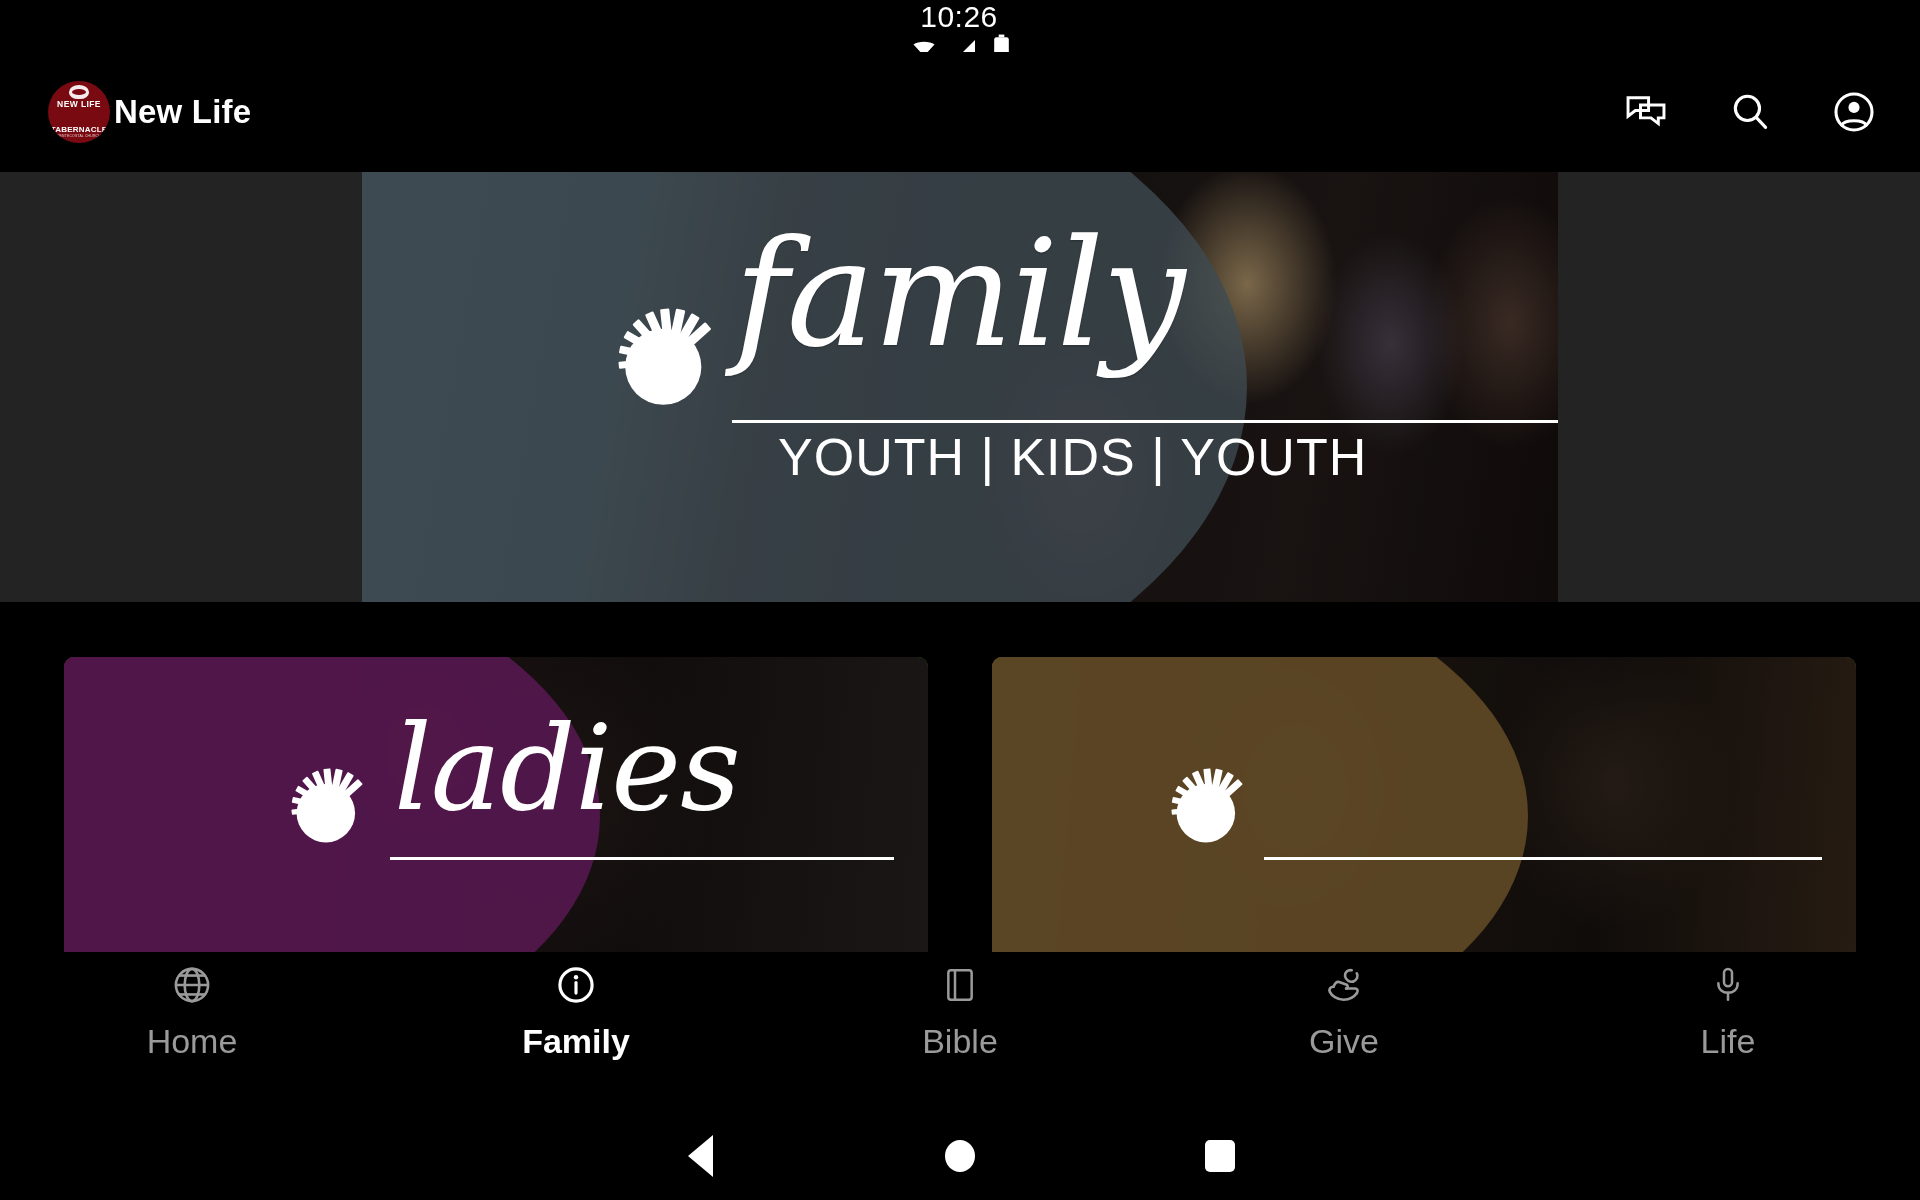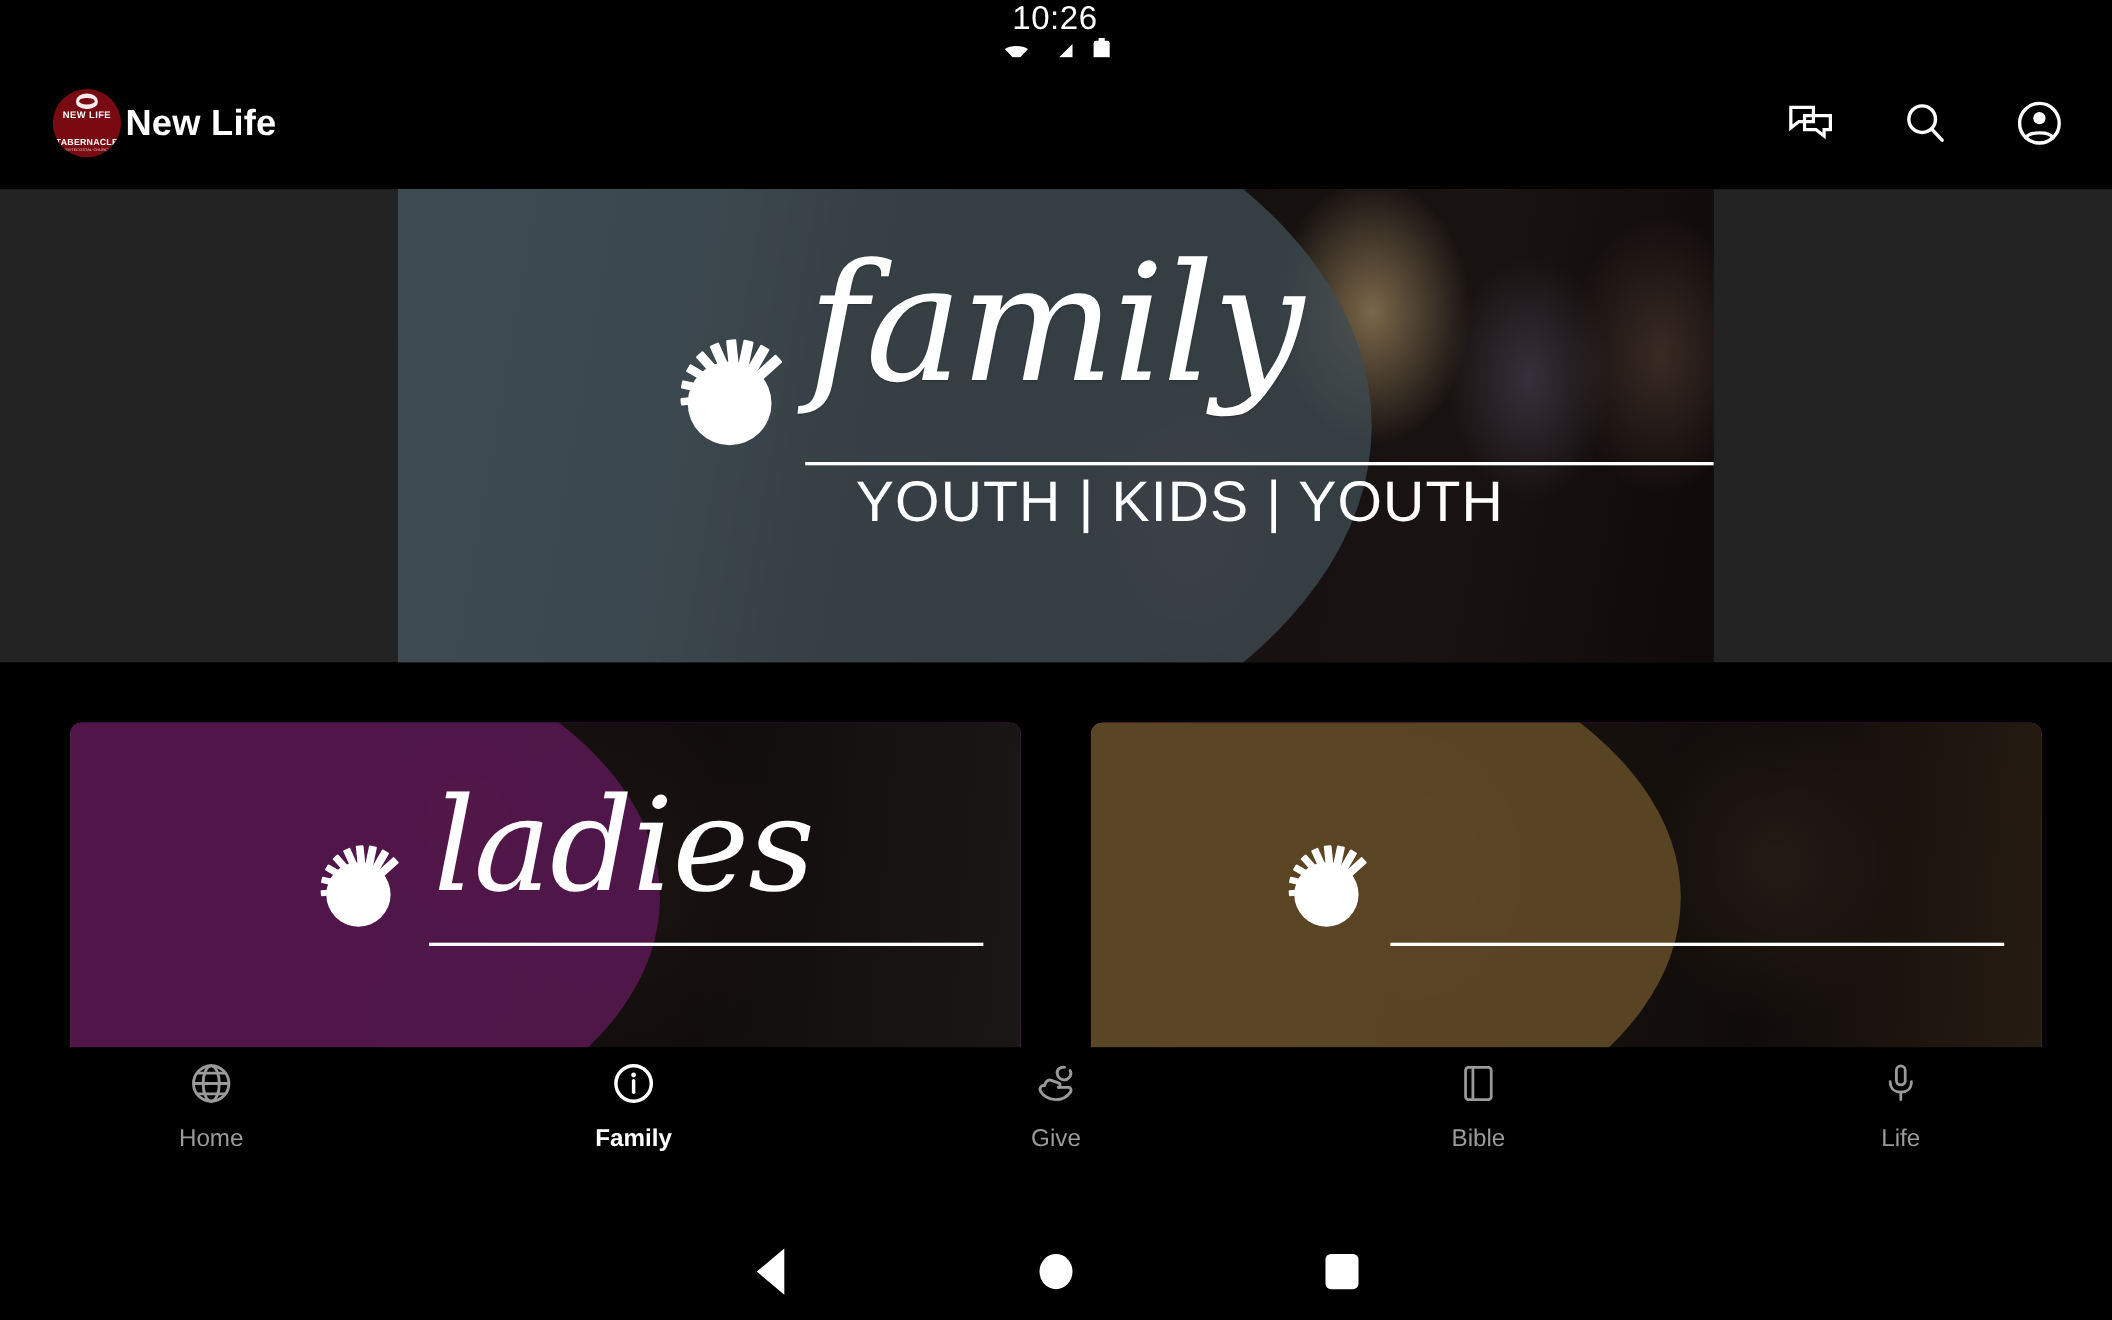--- a/index.html
+++ b/index.html
@@ -99,21 +99,21 @@
     font-family:"Liberation Sans", sans-serif;
   }
 
   
   .cards{
     position:absolute; left:0; top:485px; width:1920px; height:318px;
     display:flex; gap:64px; padding:0 64px;
   }
   .card{
     position:relative; flex:1 1 0; height:318px; border-radius:10px; overflow:hidden;
-    cursor:pointer; background:#a21caf;
+    cursor:pointer; background:#4d7c0f;
   }
   .card .photo{ position:absolute; inset:0; }
   .card .tint{
     position:absolute; left:-46%; top:-34%; width:108%; height:168%;
     border-radius:50%;
   }
   .card .scrim{ position:absolute; inset:0; background:rgba(0,0,0,.33); }
   .card .mark{ position:absolute; left:224px; top:108px; width:86px; height:86px; }
   .card .script{
     position:absolute; left:330px; top:52px;
@@ -148,21 +148,21 @@
   
   .bottomnav{
     position:absolute; left:0; bottom:88px; width:1920px; height:160px;
     background:#000; display:flex; align-items:flex-start; padding-top:8px;
   }
   .navitem{
     flex:1 1 0; display:flex; flex-direction:column; align-items:center; gap:12px;
     cursor:pointer;
   }
   .navitem .ni-icon{ height:50px; display:flex; align-items:center; justify-content:center; }
-  .navitem .ni-label{ font-size:22px; color:#9a9a9a; font-weight:400; }
+  .navitem .ni-label{ font-size:34px; color:#9a9a9a; font-weight:400; }
   .navitem.active .ni-label{ color:#fff; font-weight:700; }
 
   
   .sysnav{
     position:absolute; left:0; bottom:0; width:1920px; height:88px;
     background:#000; display:flex; align-items:center; justify-content:center;
   }
   .sysnav .sn{ width:260px; display:flex; align-items:center; justify-content:center; cursor:pointer; }
   .sn-back{ width:0;height:0; border-top:21px solid transparent; border-bottom:21px solid transparent;
             border-right:25px solid #fff; }
@@ -381,43 +381,43 @@
           <circle cx="12" cy="12" r="9.2"></circle>
           <circle cx="12" cy="7.6" r="1.25" fill="#fff" stroke="none"></circle>
           <line x1="12" y1="10.6" x2="12" y2="16.6" stroke-linecap="round"></line>
         </svg>
       </div>
       <div class="ni-label">Family</div>
     </div>
 
     <div class="navitem">
       <div class="ni-icon">
+        <svg width="40" height="42" viewBox="0 0 24 24" fill="none" stroke="#9a9a9a" stroke-width="1.5">
+          <rect x="5.0" y="3.2" width="14" height="17.6" rx="1.6"></rect>
+          <line x1="9.0" y1="3.6" x2="9.0" y2="20.4"></line>
+        </svg>
+      </div>
+      <div class="ni-label">Bible</div>
+    </div>
+
+    <div class="navitem">
+      <div class="ni-icon">
         <svg width="42" height="42" viewBox="0 0 24 24" fill="none" stroke="#9a9a9a" stroke-width="1.5" stroke-linecap="round" stroke-linejoin="round">
           <path d="M6.0 13.0 C4.2 13.0 3.2 14.4 3.9 15.9 C4.8 17.9 8.0 20.4 11.8 20.4 C15.4 20.4 18.0 18.6 19.4 16.6"></path>
           <path d="M19.4 16.6 C20.3 15.3 19.6 14.0 18.3 14.0 L13.2 14.0"></path>
           <path d="M13.2 14.0 C14.2 14.0 14.6 12.2 13.2 11.7 L9.2 10.3 C7.8 9.8 6.8 11.0 6.0 13.0"></path>
           <path d="M16.4 3.6 C14.2 3.2 12.3 4.8 12.6 6.9 C12.9 9.0 15.2 10.6 17.3 10.0"></path>
           <path d="M17.3 10.0 C19.3 9.3 20.4 7.0 19.3 5.3"></path>
         </svg>
       </div>
       <div class="ni-label">Give</div>
     </div>
 
     <div class="navitem">
       <div class="ni-icon">
-        <svg width="40" height="42" viewBox="0 0 24 24" fill="none" stroke="#9a9a9a" stroke-width="1.5">
-          <rect x="5.0" y="3.2" width="14" height="17.6" rx="1.6"></rect>
-          <line x1="9.0" y1="3.6" x2="9.0" y2="20.4"></line>
-        </svg>
-      </div>
-      <div class="ni-label">Bible</div>
-    </div>
-
-    <div class="navitem">
-      <div class="ni-icon">
         <svg width="40" height="42" viewBox="0 0 24 24" fill="none" stroke="#9a9a9a" stroke-width="1.5" stroke-linecap="round">
           <rect x="9.6" y="2.4" width="4.8" height="10.4" rx="2.4"></rect>
           <path d="M6.2 11.0 C6.2 15.0 9.0 16.7 12 16.7 C15 16.7 17.8 15.0 17.8 11.0"></path>
           <line x1="12" y1="16.7" x2="12" y2="20.8"></line>
         </svg>
       </div>
       <div class="ni-label">Life</div>
     </div>
 
   </div>

